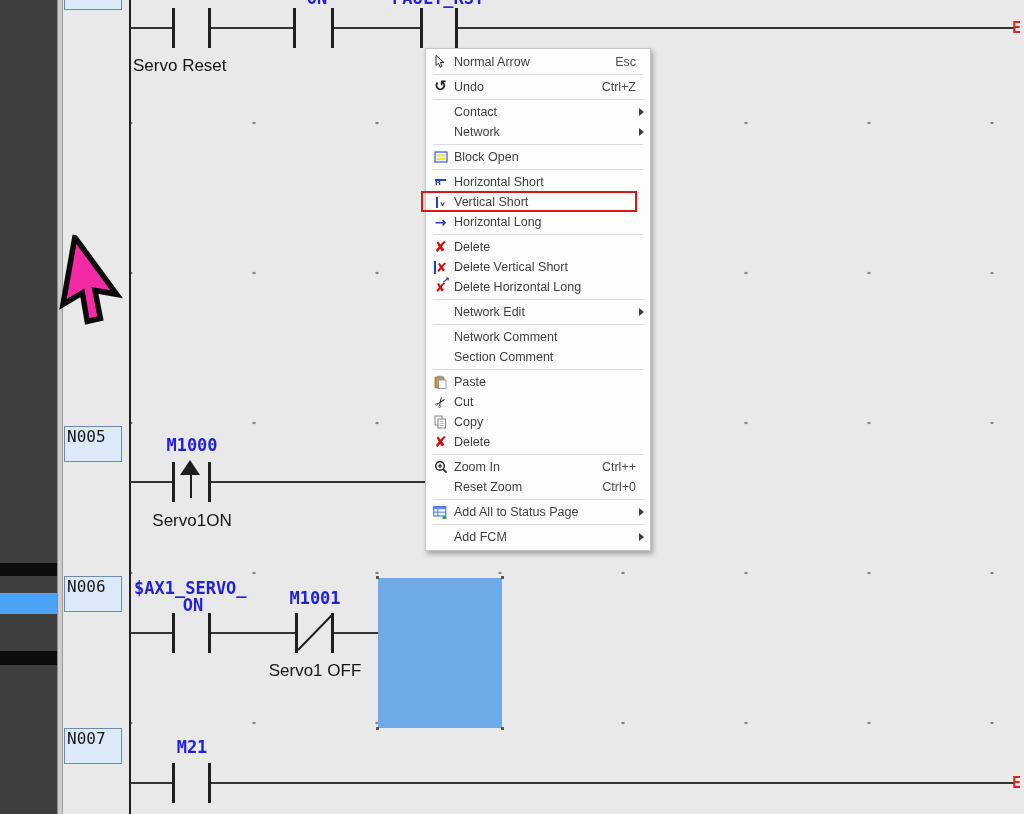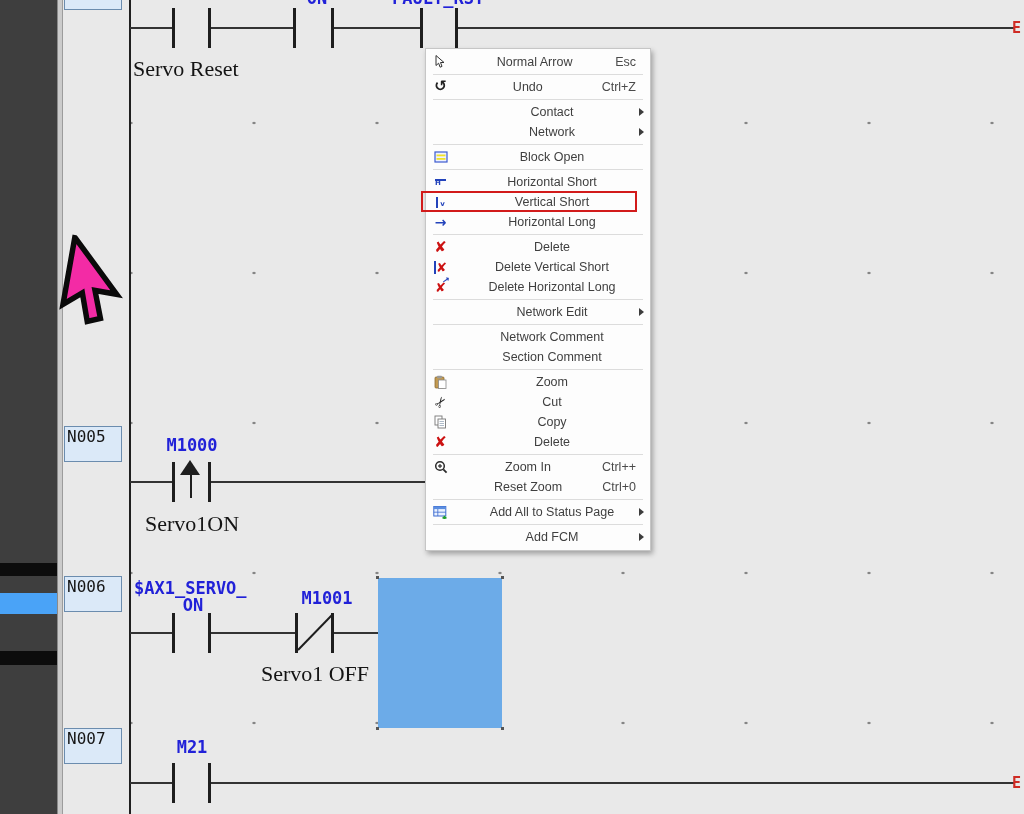--- a/index.html
+++ b/index.html
@@ -15,38 +15,38 @@
     border-left:1px solid #8a8a8a;border-right:1px solid #9c9c9c;box-sizing:border-box;}
   
   .canvas{position:absolute;left:63px;top:0;width:961px;height:814px;background:#e9e9e9;
     background-image:radial-gradient(circle,#838383 1.1px,rgba(0,0,0,0) 1.6px);
     background-size:123px 150px;background-position:6.5px 48px;}
   .rail{position:absolute;left:66px;top:0;width:2px;height:814px;background:#1f1f1f;}
   .hline{position:absolute;height:2px;background:#333;}
   .cbar{position:absolute;width:3px;background:#1e1e1e;}
   .dev{position:absolute;color:#2121d8;font-family:"DejaVu Sans Mono",monospace;
     font-size:17px;font-weight:700;white-space:pre;text-align:center;}
-  .cmt{position:absolute;color:#141414;font-family:Liberation Serif, serif;
-    font-size:22px;white-space:pre;text-align:center;}
+  .cmt{position:absolute;color:#141414;font-family:Liberation Sans, sans-serif;
+    font-size:17px;white-space:pre;text-align:center;}
   .nbox{position:absolute;left:1px;width:58px;height:36px;background:#dbe9f8;
     border:1px solid #6b8cae;box-sizing:border-box;color:#161616;
     font-family:"DejaVu Sans Mono",monospace;font-size:16px;line-height:18px;padding:1px 0 0 2px;}
   .endmark{position:absolute;color:#cf2b24;font-family:"DejaVu Sans Mono",monospace;
     font-size:15px;font-weight:700;}
   .edge-arrow-stem{position:absolute;width:2px;background:#1e1e1e;}
   .edge-arrow-head{position:absolute;width:0;height:0;border-left:10px solid transparent;
     border-right:10px solid transparent;border-bottom:15px solid #1e1e1e;}
   .sel-rect{position:absolute;left:315px;top:578px;width:124px;height:150px;background:#6cabe8;}
   .handle{position:absolute;width:3px;height:3px;background:#555;}
   
   .menu{position:absolute;left:425px;top:48px;width:226px;background:#fdfdfd;
     border:1px solid #c6c6c6;box-shadow:2px 3px 5px rgba(0,0,0,.3);
     box-sizing:border-box;padding:3px 0;z-index:50;}
   .mi{position:relative;height:20px;display:flex;align-items:center;padding-left:6px;
-    font-size:12.5px;color:#3f3f3f;cursor:default;text-align:center;}
+    font-size:12.5px;color:#3f3f3f;cursor:default;}
   .mic{width:17px;height:16px;display:flex;align-items:center;justify-content:center;
     margin-right:5px;flex:0 0 17px;font-family:"DejaVu Sans",sans-serif;}
   .mil{flex:1;white-space:nowrap;}
   .mis{margin-right:14px;color:#4a4a4a;}
   .subarrow{position:absolute;right:6px;top:6px;width:0;height:0;
     border-left:5px solid #3c3c3c;border-top:4px solid transparent;border-bottom:4px solid transparent;}
   .msep{height:1px;background:#dcdcdc;margin:2px 7px;}
   .hlbox{position:absolute;left:-5px;top:-1px;width:216px;height:21px;
     border:2px solid #d21b1b;box-sizing:border-box;pointer-events:none;}
   
@@ -104,21 +104,21 @@
     <div class="hline" style="left:271px;top:632px;width:44px"></div>
     <div class="cbar" style="left:109px;top:613px;height:40px"></div>
     <div class="cbar" style="left:145px;top:613px;height:40px"></div>
     <div class="cbar" style="left:232px;top:613px;height:40px"></div>
     <div class="cbar" style="left:268px;top:613px;height:40px"></div>
     <svg width="40" height="42" style="position:absolute;left:232px;top:611px">
       <line x1="3" y1="39" x2="37" y2="4" stroke="#1e1e1e" stroke-width="2"></line>
     </svg>
     <div class="dev" style="left:71px;top:578px;text-align:center">$AX1_SERVO_</div>
     <div class="dev" style="left:90px;top:595px;width:80px">ON</div>
-    <div class="dev" style="left:224px;top:588px;width:80px">M1001</div>
+    <div class="dev" style="left:212px;top:588px;width:80px">M1001</div>
     <div class="cmt" style="left:197px;top:661px;width:110px">Servo1 OFF</div>
 
     <div class="sel-rect">
       <div class="handle" style="left:-2px;top:-2px"></div>
       <div class="handle" style="right:-2px;top:-2px"></div>
       <div class="handle" style="left:-2px;bottom:-2px"></div>
       <div class="handle" style="right:-2px;bottom:-2px"></div>
     </div>
 
     <div class="nbox" style="top:728px">N007</div>
@@ -245,21 +245,21 @@
     <div class="msep"></div>
 
     <div class="mi">
       <span class="mic">
         <svg width="13" height="14" viewBox="0 0 13 14">
             <rect x="1" y="2" width="9" height="11" rx="1" fill="#c29a52" stroke="#8a6a30" stroke-width="0.8"></rect>
             <rect x="3" y="0.8" width="5" height="2.4" rx="0.8" fill="#9a9a9a"></rect>
             <rect x="4.5" y="5" width="7.5" height="8.4" fill="#fff" stroke="#888" stroke-width="0.8"></rect>
           </svg>
       </span>
-      <span class="mil">Zoom</span>
+      <span class="mil">Paste</span>
     </div>
     <div class="mi">
       <span class="mic" style="font-size:14px;color:#2a2a2a;transform:rotate(-55deg)">✂</span>
       <span class="mil">Cut</span>
     </div>
     <div class="mi">
       <span class="mic">
         <svg width="13" height="14" viewBox="0 0 13 14">
             <rect x="1" y="1" width="7" height="9" fill="#fff" stroke="#777" stroke-width="0.9"></rect>
             <rect x="4" y="4" width="7.5" height="9" fill="#fff" stroke="#777" stroke-width="0.9"></rect>

